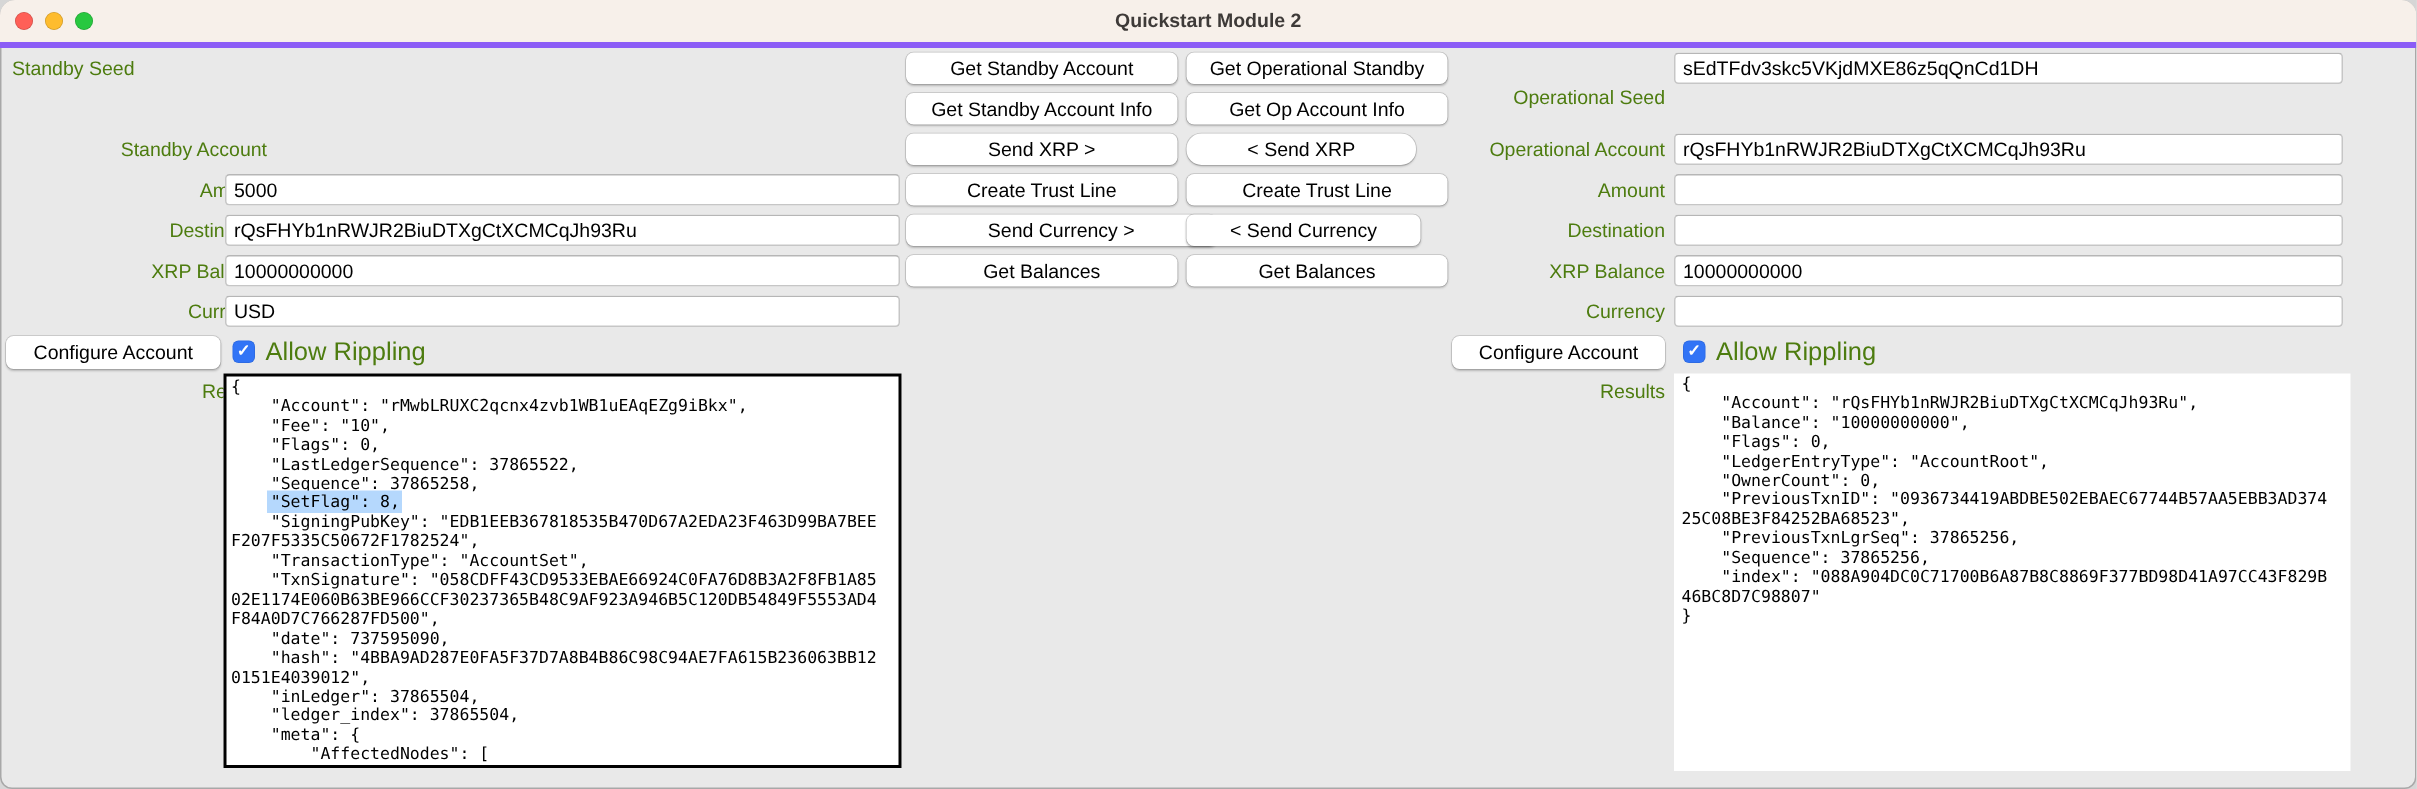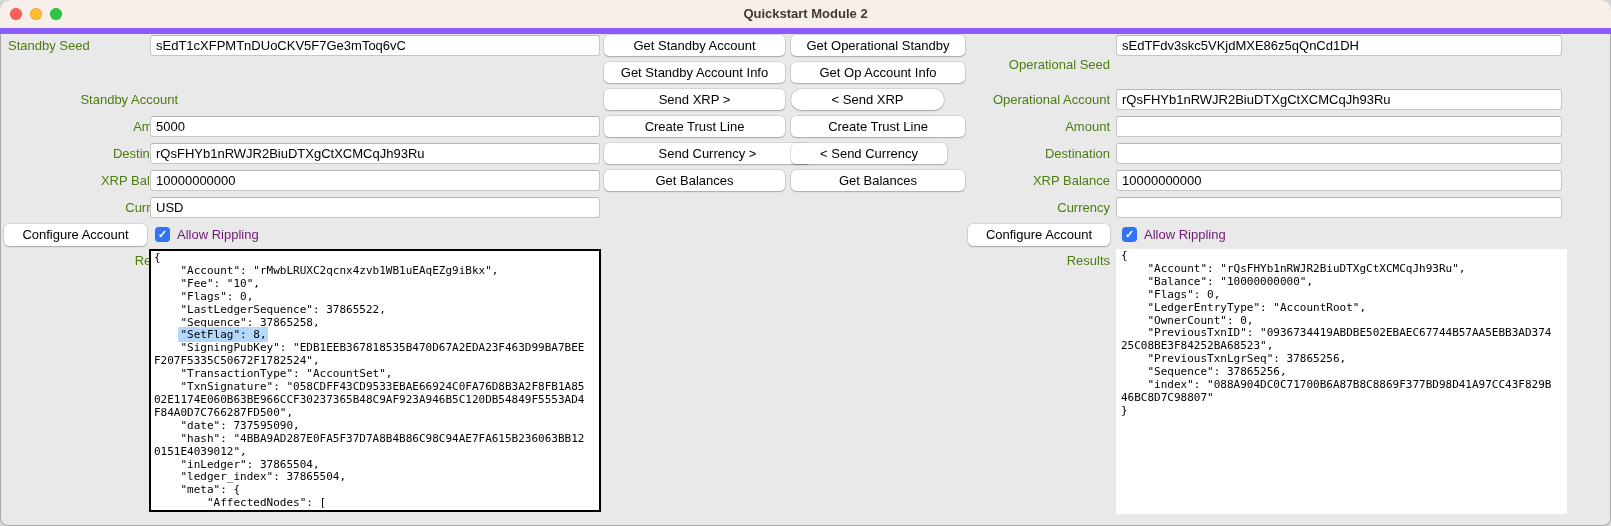--- a/index.html
+++ b/index.html
@@ -4,21 +4,21 @@
 <style>
   html,body{margin:0;padding:0;background:#d6d6d6;font-family:"Liberation Sans",sans-serif;}
   #window{
     position:relative;width:1611px;height:526px;background:#e9e9e9;
     border-radius:10px 10px 8px 8px;overflow:hidden;
     box-shadow:inset 0 0 0 1px rgba(0,0,0,0.28);
   }
   
   #titlebar{
     position:absolute;left:0;top:0;width:100%;height:28px;
-    background:#f7f0ea;border-bottom:6px solid #8b5cf6;box-sizing:content-box;
+    background:#f7f0ea;border-bottom:4px solid #8b5cf6;box-sizing:content-box;
   }
   .traffic{position:absolute;top:8px;width:12px;height:12px;border-radius:50%;
     box-shadow:inset 0 0 0 0.5px rgba(0,0,0,0.18);}
   #win-title{
     position:absolute;left:0;top:0;width:100%;height:28px;line-height:28px;
     text-align:center;font-size:13px;font-weight:700;color:#3e3a38;
   }
   
   .lbl{position:absolute;height:17px;line-height:17px;font-size:13px;color:#4d7c0f;white-space:nowrap;}
   .lbl.rcol{left:0;width:143px;text-align:right;padding-left:35px;}
@@ -34,21 +34,21 @@
     border:none;border-radius:5px;
     box-shadow:0 0 0 0.5px rgba(0,0,0,0.16),0 1px 1.5px rgba(0,0,0,0.22);
     font-family:"Liberation Sans",sans-serif;font-size:13px;color:#000;
     text-align:center;line-height:21px;padding:0;cursor:default;
   }
   .checkbox{
     position:absolute;width:15px;height:15px;border-radius:4px;background:#3274f6;
     color:#fff;text-align:center;line-height:15px;font-size:11px;font-weight:bold;
     box-shadow:inset 0 0 0 0.5px rgba(0,0,0,0.1);
   }
-  .cb-label{position:absolute;height:17px;line-height:17px;font-size:13px;color:#701a75;white-space:nowrap;}
+  .cb-label{position:absolute;height:17px;line-height:17px;font-size:17px;color:#4d7c0f;white-space:nowrap;}
   
   .results{
     position:absolute;background:#fff;color:#000;
     font-family:"DejaVu Sans Mono",monospace;font-size:11px;line-height:12.9px;
     white-space:pre;overflow:hidden;
   }
   #left-results{left:149px;top:249px;width:452px;height:263px;border:2px solid #000;box-sizing:border-box;padding:1px 0 0 3px;}
   #right-results{left:1116px;top:249px;width:446px;height:264px;padding:1px 0 0 5px;}
   .sel{background:#b5d8fd;padding:1px 1px 1px 3px;margin:-1px -1px -1px -3px;}
 </style>
@@ -65,21 +65,20 @@
   </div>
 
   <div class="lbl" style="left:8px;top:37px;">Standby Seed</div>
   <div class="lbl rcol" style="top:91px;">Standby Account</div>
   <div class="lbl rcol" style="top:118px;">Amount</div>
   <div class="lbl rcol" style="top:145px;">Destination</div>
   <div class="lbl rcol" style="top:172px;">XRP Balance</div>
   <div class="lbl rcol" style="top:199px;">Currency</div>
   <div class="lbl rcol" style="top:252px;">Results</div>
 
-  <input class="entry" style="left: 150px; top: 35px; width: 450px;" value="sEdT1cXFPMTnDUoCKV5F7Ge3mToq6vC">
   <input class="entry" style="left: 150px; top: 116px; width: 450px;" value="5000">
   <input class="entry" style="left: 150px; top: 143px; width: 450px;" value="rQsFHYb1nRWJR2BiuDTXgCtXCMCqJh93Ru">
   <input class="entry" style="left: 150px; top: 170px; width: 450px;" value="10000000000">
   <input class="entry" style="left: 150px; top: 197px; width: 450px;" value="USD">
 
   <button class="btn" style="left:4px;top:224px;width:143px;height:22px;line-height:22px;">Configure Account</button>
   <div class="checkbox" style="left:155px;top:227px;"><span>✓</span></div>
   <div class="cb-label" style="left:177px;top:226px;">Allow Rippling</div>
 
   <div class="results" id="left-results">{

